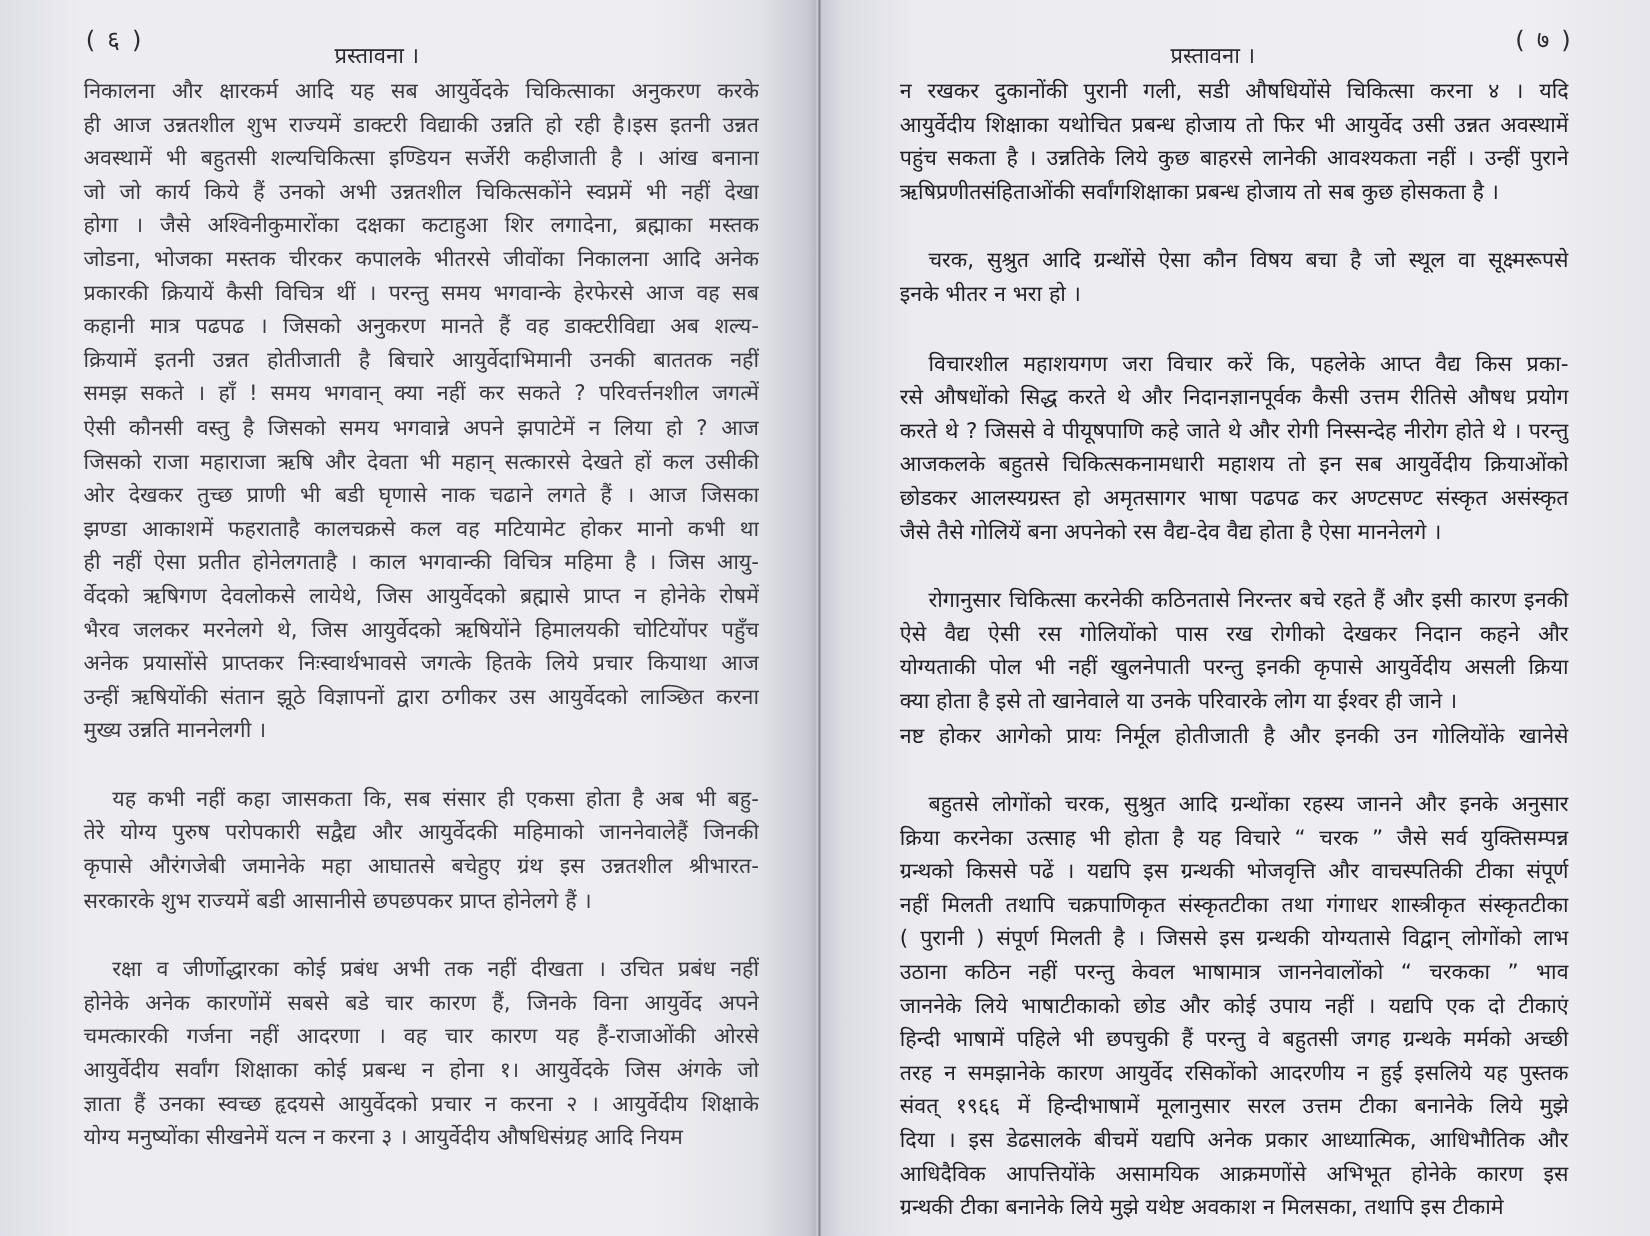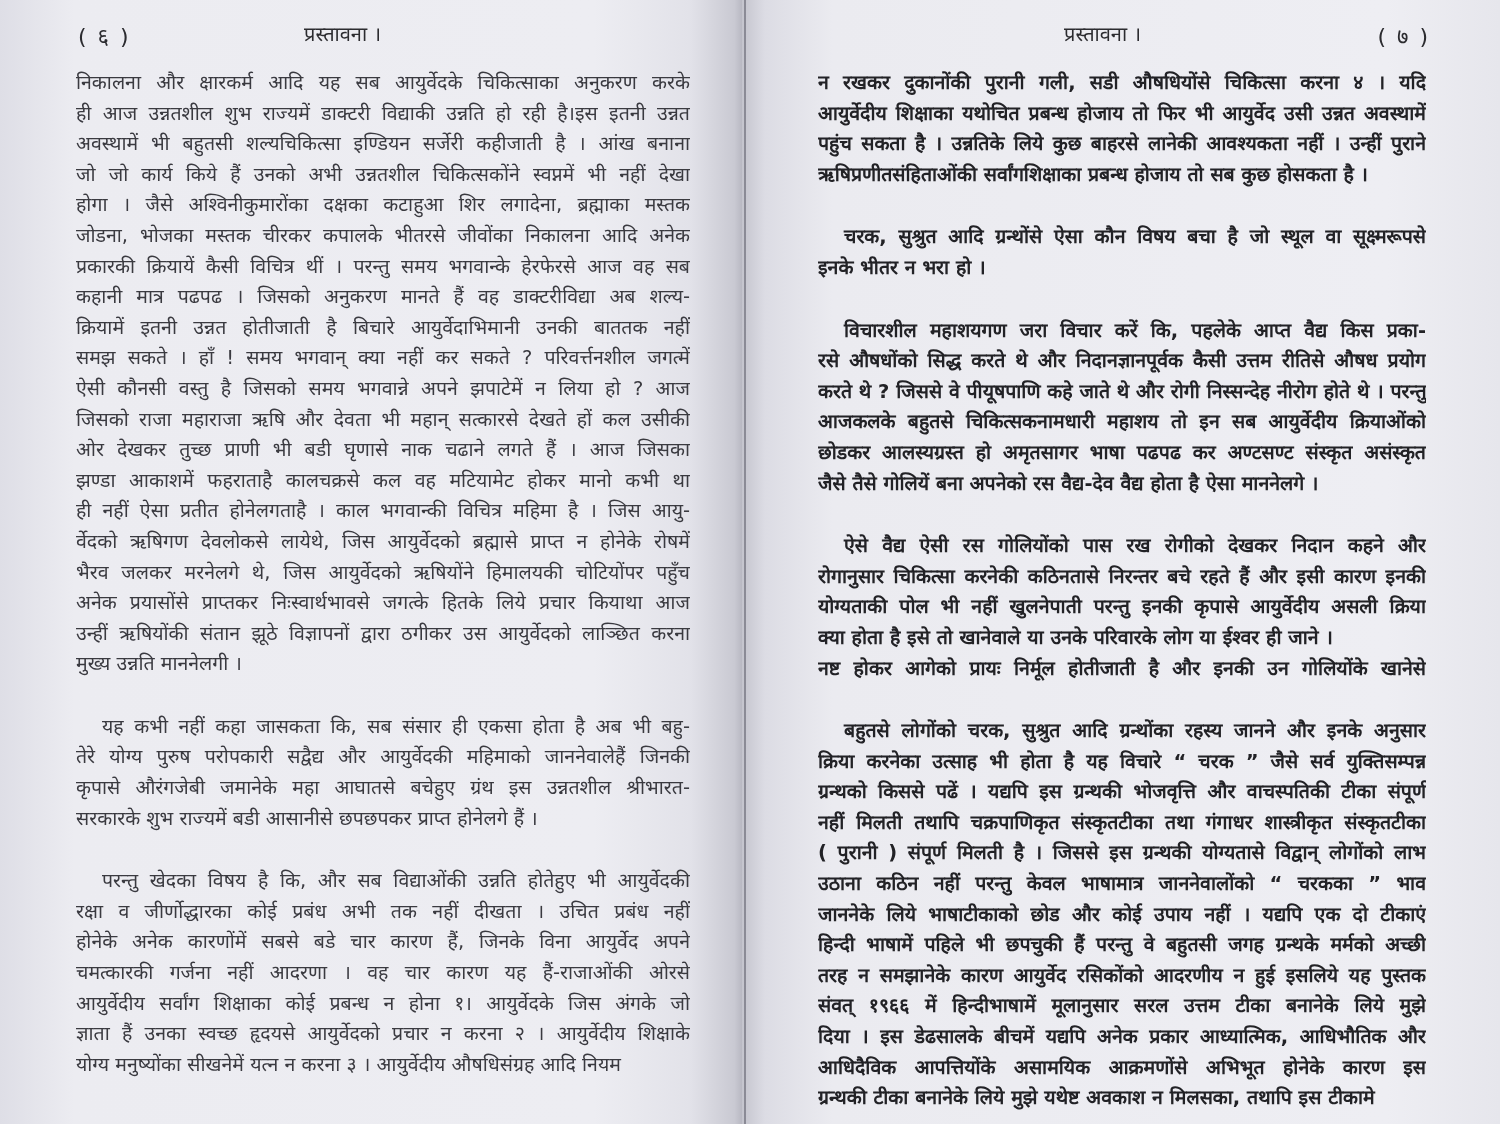--- a/index.html
+++ b/index.html
@@ -30,32 +30,32 @@
   .gutter-line {
     position: absolute; top: 0; left: 744px; width: 2px; height: 1124px;
     background: #5a5a66; opacity: .55;
   }
   .running-head {
     position: relative; height: 36px; font-size: 20px; color: #2c2c30;
   }
   .folio { position: absolute; top: 0; font-size: 22px; letter-spacing: 2px; }
   .page-left .folio { left: 14px; }
   .page-right .folio { right: 8px; }
-  .head-title { position: absolute; top: 0; }
+  .head-title { position: absolute; top: 16px; }
   .page-left .head-title { left: 240px; }
   .page-right .head-title { left: 258px; }
   .para {
     font-size: 19.5px; line-height: 30.6px; text-align: justify;
     text-align-last: auto; margin: 12px;
   }
   .para .ln { display: block; text-align: justify; text-align-last: justify; white-space: nowrap; overflow: hidden; }
   .para .ln.last { text-align-last: left; }
   .para.indent .ln:first-child { padding-left: 26px; }
   .page-left .para { color: #3a3a40; }
-  .page-right .para { color: #222226; font-weight: bold; }
+  .page-right .para { color: #222226; font-weight: normal; }
   .gap { height: 8px; }
 </style>
 </head>
 <body>
 
 <div class="spread">
   <div class="page page-left">
     <div class="running-head">
       <span class="folio">( ६ )</span>
       <span class="head-title">प्रस्तावना ।</span>
@@ -85,21 +85,20 @@
         </p>
         <div class="gap"></div>
         <p class="para indent">
           <span class="ln">यह कभी नहीं कहा जासकता कि, सब संसार ही एकसा होता है अब भी बहु-</span>
           <span class="ln">तेरे योग्य पुरुष परोपकारी सद्वैद्य और आयुर्वेदकी महिमाको जाननेवालेहैं जिनकी</span>
           <span class="ln">कृपासे औरंगजेबी जमानेके महा आघातसे बचेहुए ग्रंथ इस उन्नतशील श्रीभारत-</span>
           <span class="ln last">सरकारके शुभ राज्यमें बडी आसानीसे छपछपकर प्राप्त होनेलगे हैं ।</span>
         </p>
         <div class="gap"></div>
         <p class="para indent">
-          <span class="ln">परन्तु खेदका विषय है कि, और सब विद्याओंकी उन्नति होतेहुए भी आयुर्वेदकी</span>
           <span class="ln">रक्षा व जीर्णोद्धारका कोई प्रबंध अभी तक नहीं दीखता । उचित प्रबंध नहीं</span>
           <span class="ln">होनेके अनेक कारणोंमें सबसे बडे चार कारण हैं, जिनके विना आयुर्वेद अपने</span>
           <span class="ln">चमत्कारकी गर्जना नहीं आदरणा । वह चार कारण यह हैं-राजाओंकी ओरसे</span>
           <span class="ln">आयुर्वेदीय सर्वांग शिक्षाका कोई प्रबन्ध न होना १। आयुर्वेदके जिस अंगके जो</span>
           <span class="ln">ज्ञाता हैं उनका स्वच्छ हृदयसे आयुर्वेदको प्रचार न करना २ । आयुर्वेदीय शिक्षाके</span>
           <span class="ln last">योग्य मनुष्योंका सीखनेमें यत्न न करना ३ । आयुर्वेदीय औषधिसंग्रह आदि नियम</span>
         </p>
       </div>
   </div>
 
@@ -124,22 +123,22 @@
         <p class="para indent">
           <span class="ln">विचारशील महाशयगण जरा विचार करें कि, पहलेके आप्त वैद्य किस प्रका-</span>
           <span class="ln">रसे औषधोंको सिद्ध करते थे और निदानज्ञानपूर्वक कैसी उत्तम रीतिसे औषध प्रयोग</span>
           <span class="ln">करते थे ? जिससे वे पीयूषपाणि कहे जाते थे और रोगी निस्सन्देह नीरोग होते थे । परन्तु</span>
           <span class="ln">आजकलके बहुतसे चिकित्सकनामधारी महाशय तो इन सब आयुर्वेदीय क्रियाओंको</span>
           <span class="ln">छोडकर आलस्यग्रस्त हो अमृतसागर भाषा पढपढ कर अण्टसण्ट संस्कृत असंस्कृत</span>
           <span class="ln last">जैसे तैसे गोलियें बना अपनेको रस वैद्य-देव वैद्य होता है ऐसा माननेलगे ।</span>
         </p>
         <div class="gap"></div>
         <p class="para indent">
+          <span class="ln">रोगानुसार चिकित्सा करनेकी कठिनतासे निरन्तर बचे रहते हैं और इसी कारण इनकी</span>
           <span class="ln">ऐसे वैद्य ऐसी रस गोलियोंको पास रख रोगीको देखकर निदान कहने और</span>
-          <span class="ln">रोगानुसार चिकित्सा करनेकी कठिनतासे निरन्तर बचे रहते हैं और इसी कारण इनकी</span>
           <span class="ln">योग्यताकी पोल भी नहीं खुलनेपाती परन्तु इनकी कृपासे आयुर्वेदीय असली क्रिया</span>
           <span class="ln last">क्या होता है इसे तो खानेवाले या उनके परिवारके लोग या ईश्वर ही जाने ।</span>
           <span class="ln">नष्ट होकर आगेको प्रायः निर्मूल होतीजाती है और इनकी उन गोलियोंके खानेसे</span>
         </p>
         <div class="gap"></div>
         <p class="para indent">
           <span class="ln">बहुतसे लोगोंको चरक, सुश्रुत आदि ग्रन्थोंका रहस्य जानने और इनके अनुसार</span>
           <span class="ln">क्रिया करनेका उत्साह भी होता है यह विचारे “ चरक ” जैसे सर्व युक्तिसम्पन्न</span>
           <span class="ln">ग्रन्थको किससे पढें । यद्यपि इस ग्रन्थकी भोजवृत्ति और वाचस्पतिकी टीका संपूर्ण</span>
           <span class="ln">नहीं मिलती तथापि चक्रपाणिकृत संस्कृतटीका तथा गंगाधर शास्त्रीकृत संस्कृतटीका</span>

